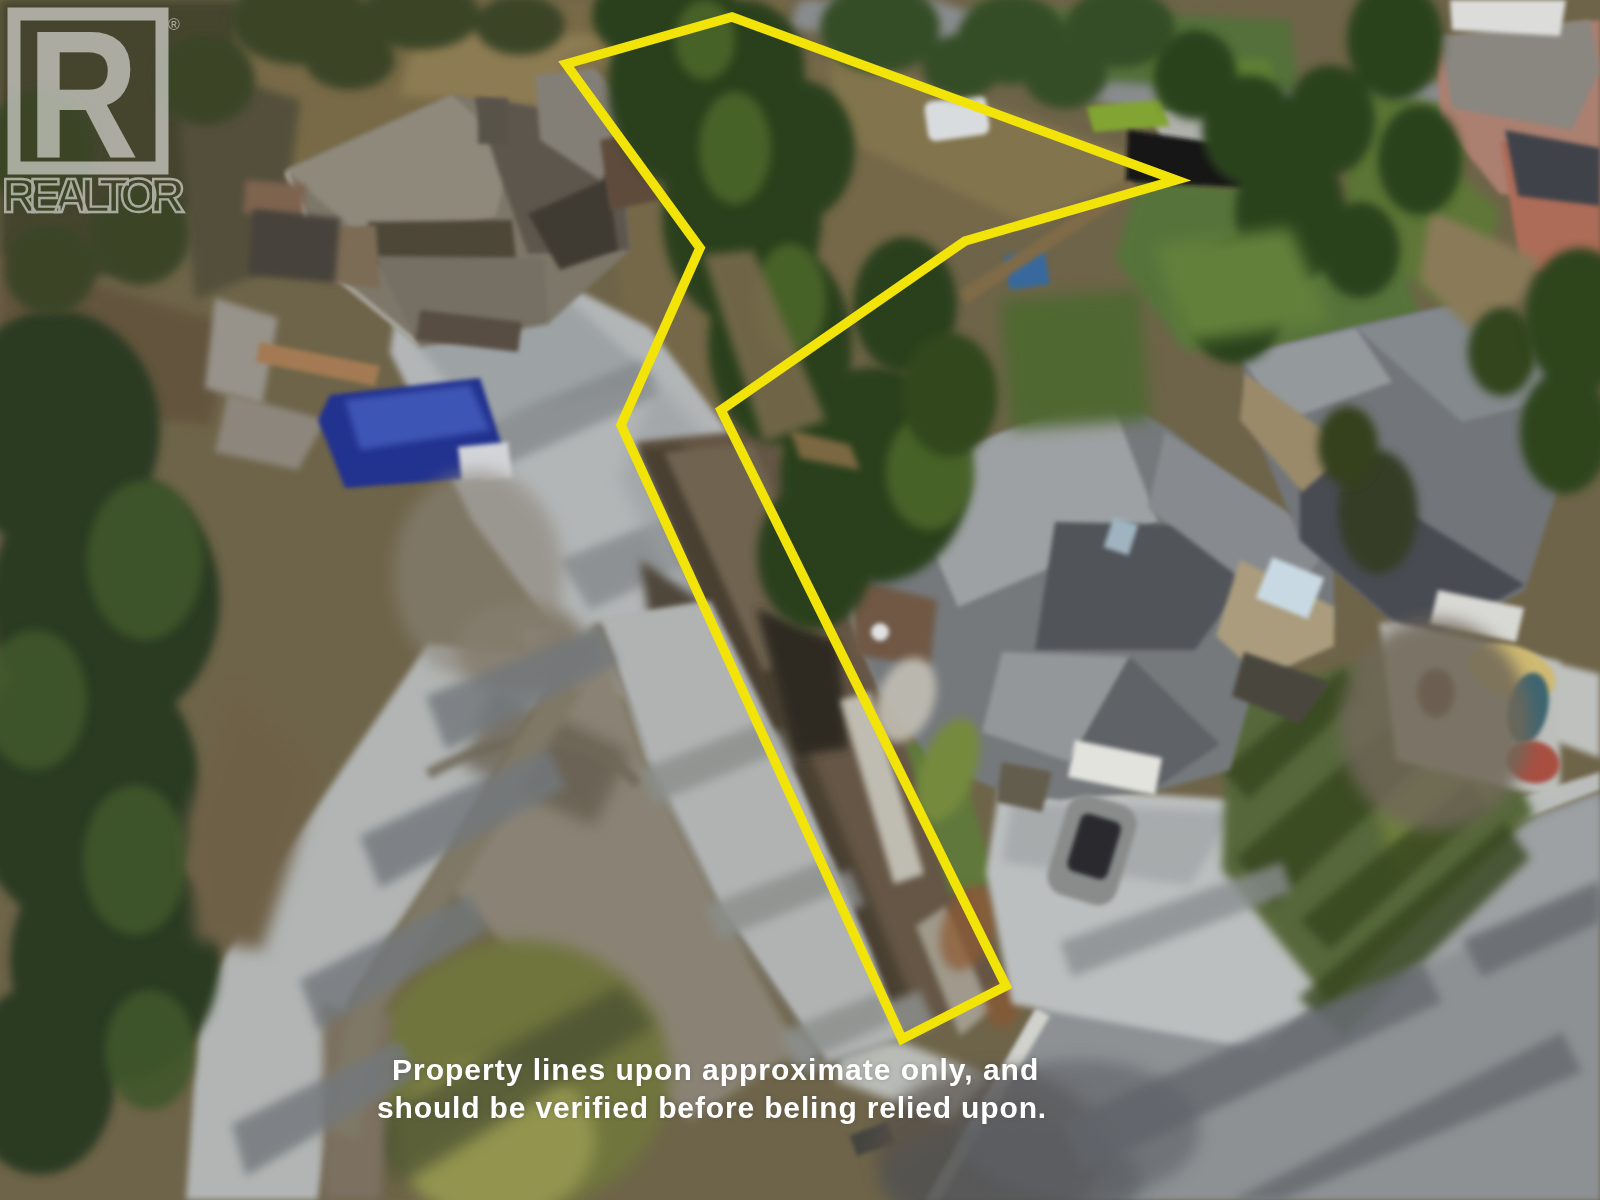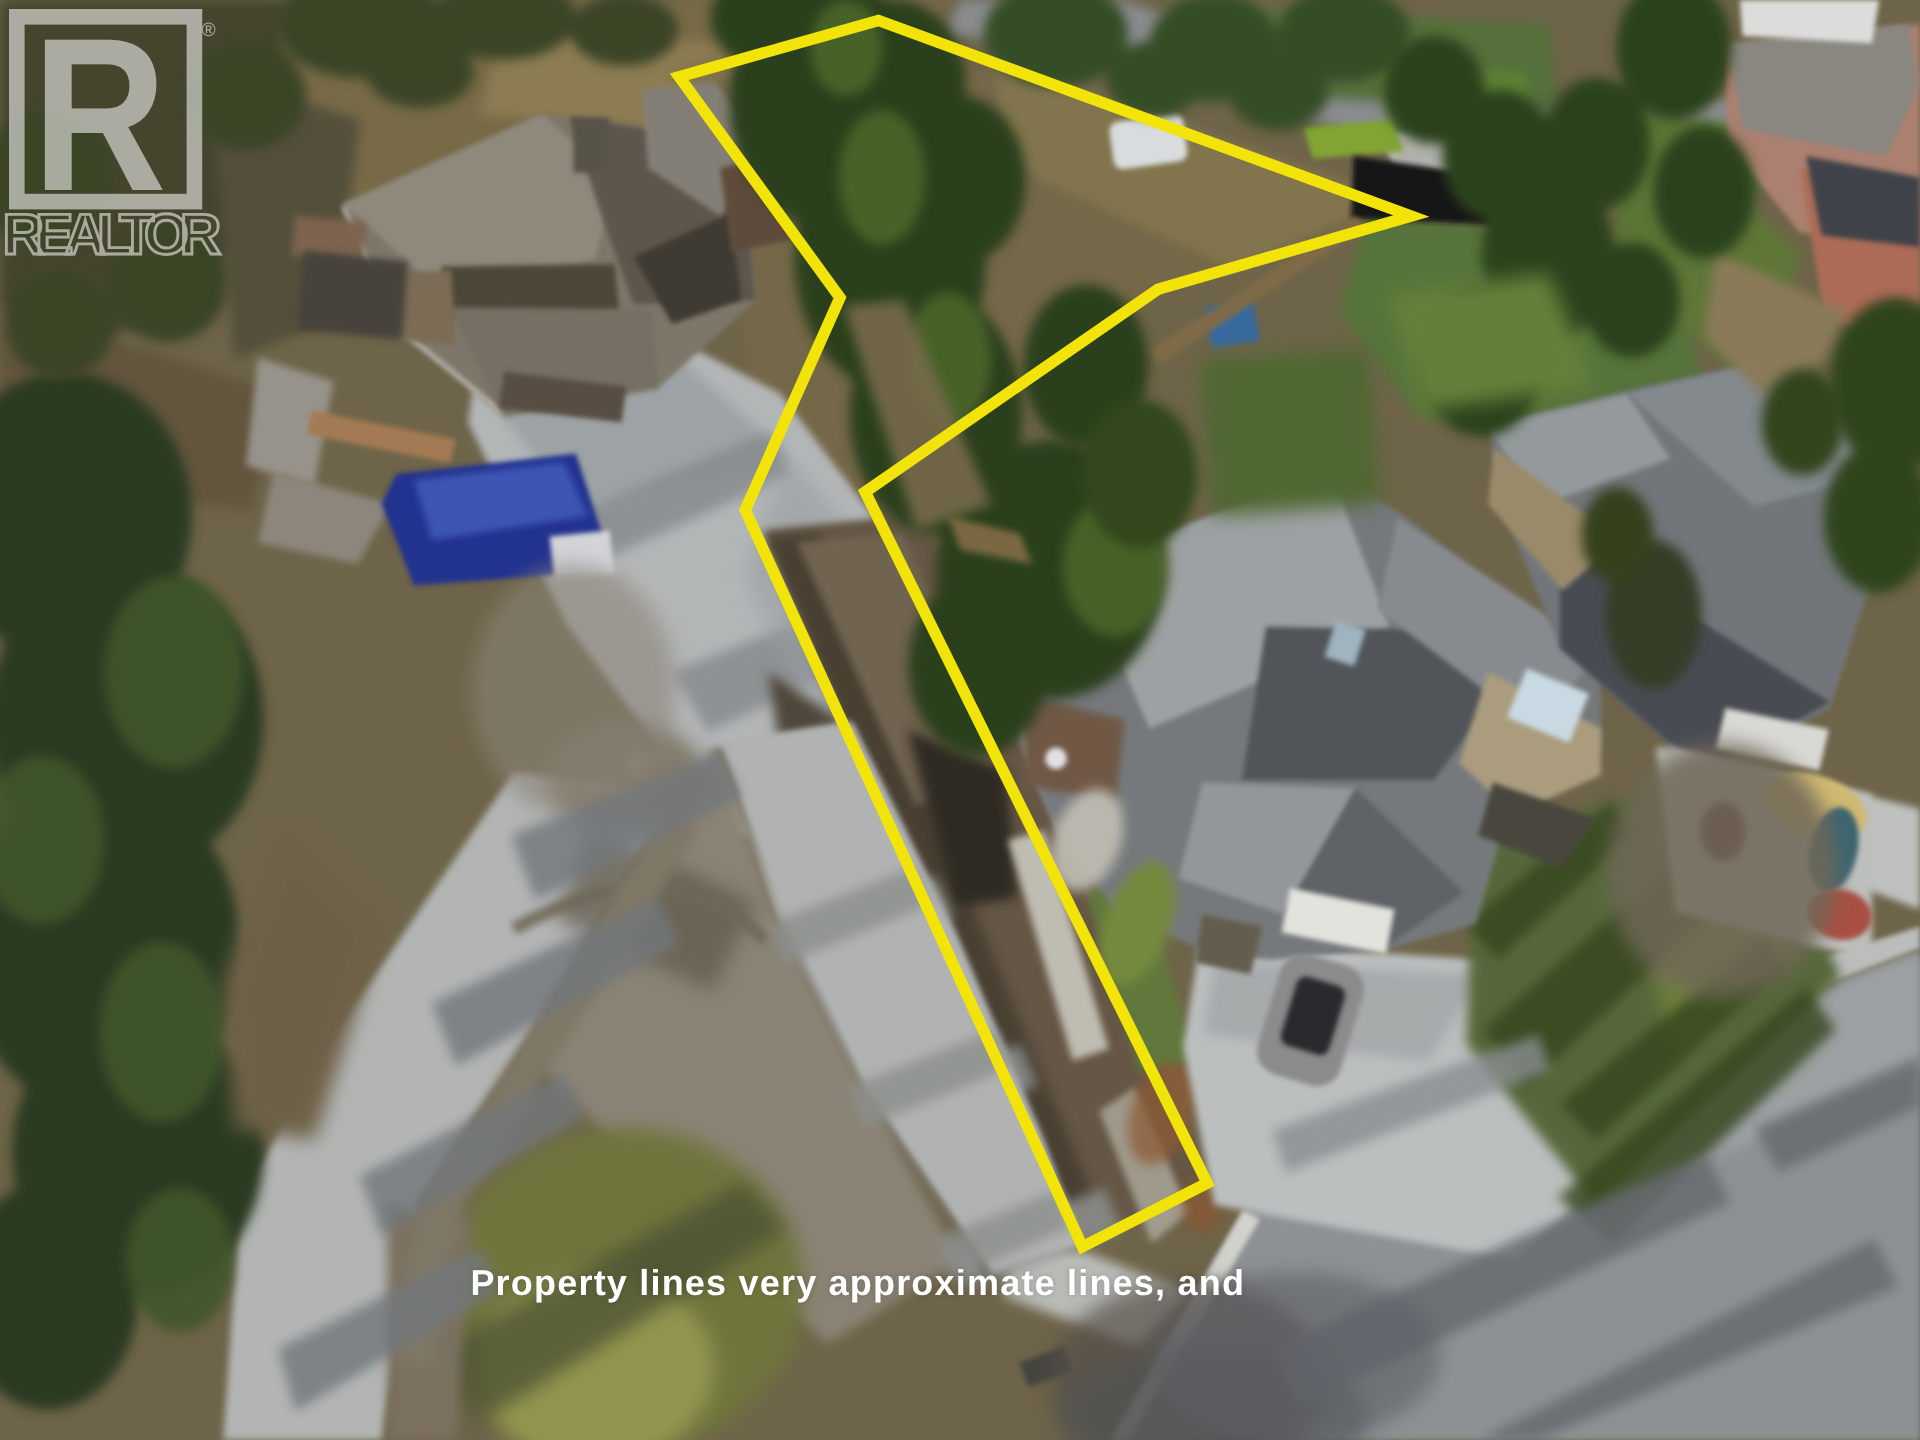--- a/index.html
+++ b/index.html
@@ -384,15 +384,16 @@
 <path d="M566,64 L732,17 L1176,180 L965,241 L721,410 L1006,986 L902,1039 L621,425 L700,248 Z" fill="none" stroke="#f2e409" stroke-width="9.5" stroke-linejoin="miter" stroke-miterlimit="6"></path>
 
 <g opacity="0.55">
 <rect x="14" y="14" width="148" height="154" fill="none" stroke="#ffffff" stroke-width="13"></rect>
 <text x="34" y="158" font-family="Liberation Sans, sans-serif" font-weight="bold" font-size="182" fill="#ffffff" transform="translate(-7,0) scale(0.85,1)" transform-origin="34 158">R</text>
 <text x="2" y="212" font-family="Liberation Sans, sans-serif" font-weight="bold" font-size="48" fill="none" stroke="#ffffff" stroke-width="2.4" letter-spacing="-7.5">REALTOR</text>
         <text x="168" y="30" font-family="Liberation Sans, sans-serif" font-size="16" fill="#ffffff">®</text>
 </g>
 </svg>
 
-<div class="cap" id="cap1" style="left:392px;top:1053px;letter-spacing:1.0px;">Property lines very approximate lines, and</div>
-
+<div class="cap" id="cap1" style="left:392px;top:1053px;letter-spacing:1.0px;">Property lines upon approximate only, and</div>
+
+<div class="cap" id="cap2" style="left:377px;top:1091px;letter-spacing:0.85px;">should be verified before beling relied upon.</div>
 </div>
 
 </body></html>

